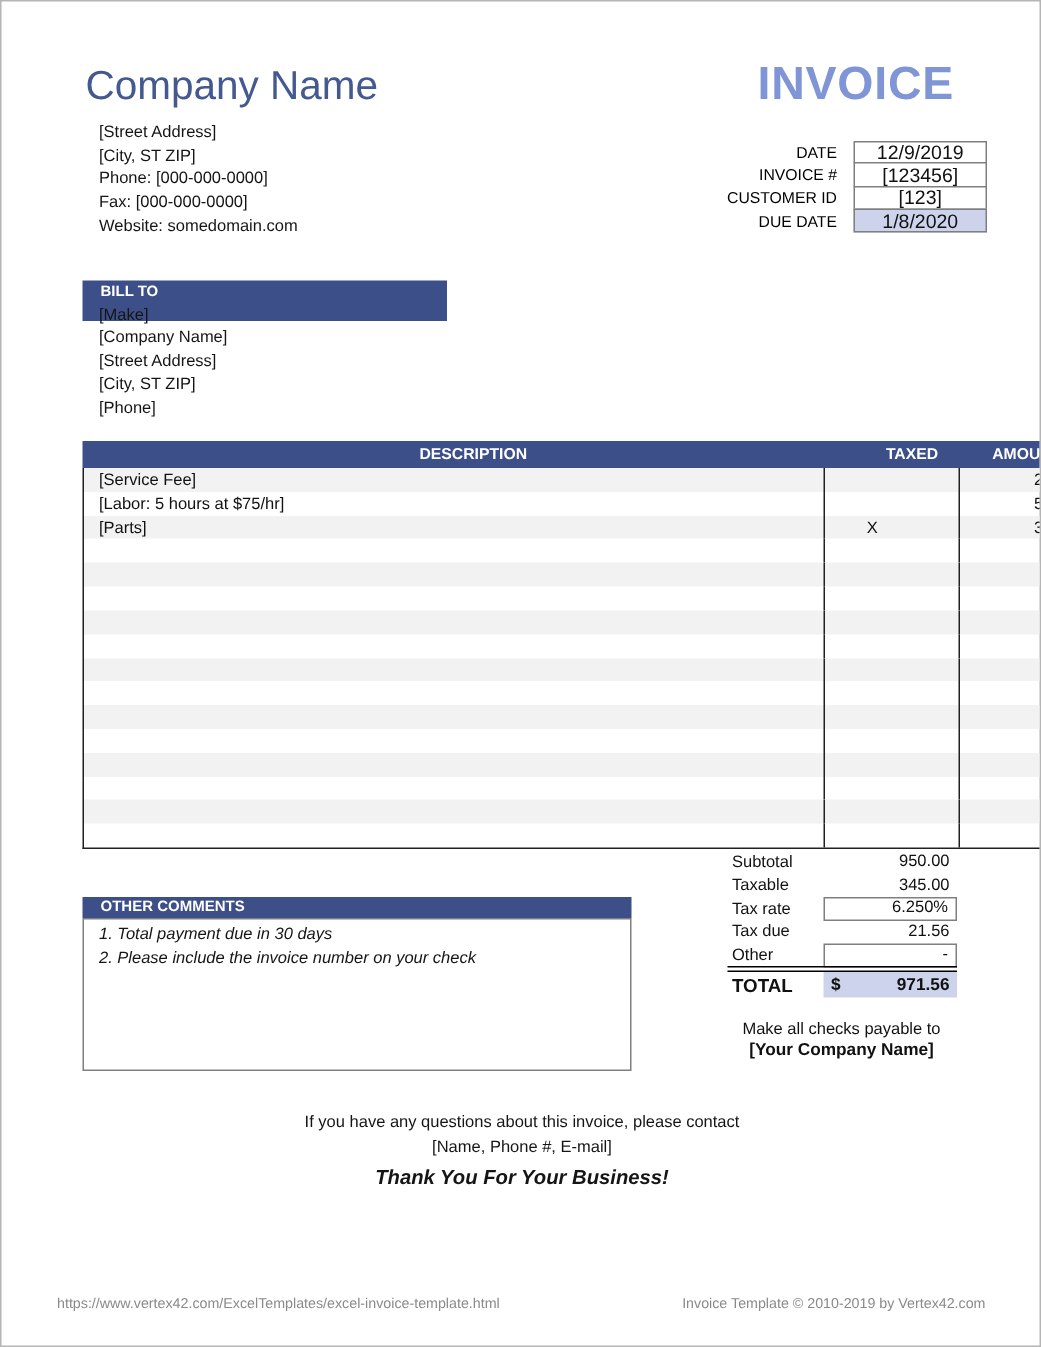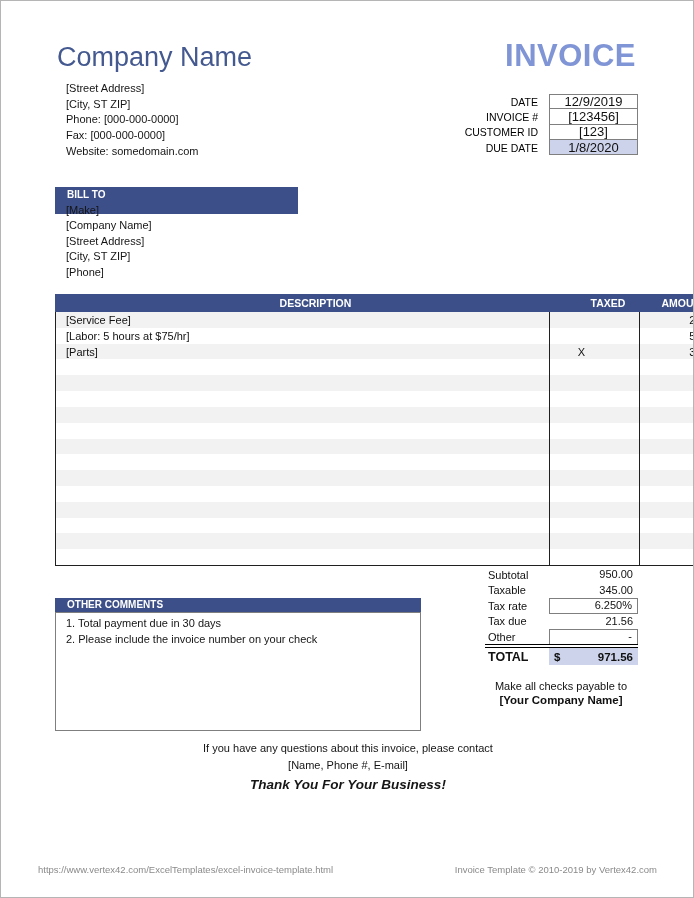--- a/index.html
+++ b/index.html
@@ -7,21 +7,21 @@
        --navy:#3C4F88; --company:#44598F; --title:#8095D5; --highlight:#CCD3EA;
        --stripe:#F2F2F2; --boxline:#7F7F7F; --tableline:#202020; --gray:#8A8A8A;}
   .page{position:relative;width:694px;height:898px;background:#fff;
         border:1px solid #B5B5B5;box-sizing:border-box;overflow:hidden;}
 
   .company-name{position:absolute;left:56px;top:41px;font-size:27px;color:var(--company);}
   .company-address{position:absolute;left:65px;top:80px;font-size:11px;line-height:15.7px;color:#151515;}
 
   .invoice-title{position:absolute;right:57px;top:37px;font-size:31px;font-weight:bold;color:var(--title);letter-spacing:0.5px;}
 
-  .invoice-meta{position:absolute;left:400px;top:93px;width:237px;}
+  .invoice-meta{position:absolute;left:420px;top:93px;width:237px;}
   .meta-row{display:flex;height:15.3px;}
   .meta-row + .meta-row .meta-value{margin-top:-1px;}
   .meta-label{width:148px;text-align:right;padding-right:11px;font-size:10.5px;
               display:flex;align-items:center;justify-content:flex-end;box-sizing:border-box;color:#000;}
   .meta-value{width:89px;border:1px solid var(--boxline);box-sizing:border-box;font-size:13px;
               display:flex;align-items:center;justify-content:center;background:#fff;}
   .meta-value.highlight{background:var(--highlight);}
 
   .billto-bar{position:absolute;left:54px;top:186px;width:243px;height:27px;background:var(--navy);
               color:#fff;font-weight:bold;font-size:10px;line-height:15px;padding-left:12px;box-sizing:border-box;}
@@ -51,22 +51,22 @@
   .totals-value.boxed{border:1px solid var(--boxline);line-height:13.5px;}
   .totals-doubleline{position:absolute;left:484px;top:643px;width:153px;height:2px;
                      border-top:1px solid #000;border-bottom:1px solid #000;}
   .total-row{position:absolute;left:484px;top:647px;width:153px;height:17px;display:flex;align-items:center;}
   .total-label{width:64px;padding-left:3px;box-sizing:border-box;font-weight:bold;font-size:12.5px;}
   .total-value{width:89px;height:17px;background:var(--highlight);display:flex;align-items:center;
                justify-content:space-between;padding:0 5px;box-sizing:border-box;font-weight:bold;font-size:11.5px;}
 
   .comments-bar{position:absolute;left:54px;top:597px;width:366px;height:14px;background:var(--navy);
                 color:#fff;font-weight:bold;font-size:10px;line-height:14px;padding-left:12px;box-sizing:border-box;}
-  .comments-box{position:absolute;left:54px;top:611px;width:366px;height:119px;border:1px solid var(--boxline);
-                box-sizing:border-box;padding:3px 0 0 10px;font-size:11px;line-height:15.5px;color:#151515;}
+  .comments-box{position:absolute;left:54px;top:611px;width:366px;height:102px;border:1px solid var(--boxline);
+                box-sizing:border-box;padding:3px 0 0 10px;font-size:11px;line-height:15.5px;color:#151515;font-style:italic;}
 
   .payable{position:absolute;left:440px;top:679px;width:240px;text-align:center;}
   .payable-line1{font-size:11px;}
   .payable-line2{font-size:11.5px;font-weight:bold;margin-top:2px;}
 
   .closing{position:absolute;left:0;top:741px;width:694px;text-align:center;color:#151515;}
   .closing-line1{font-size:11px;}
   .closing-line2{font-size:11px;margin-top:5px;}
   .closing-thanks{font-size:13.5px;font-weight:bold;font-style:italic;margin-top:6px;}
 

